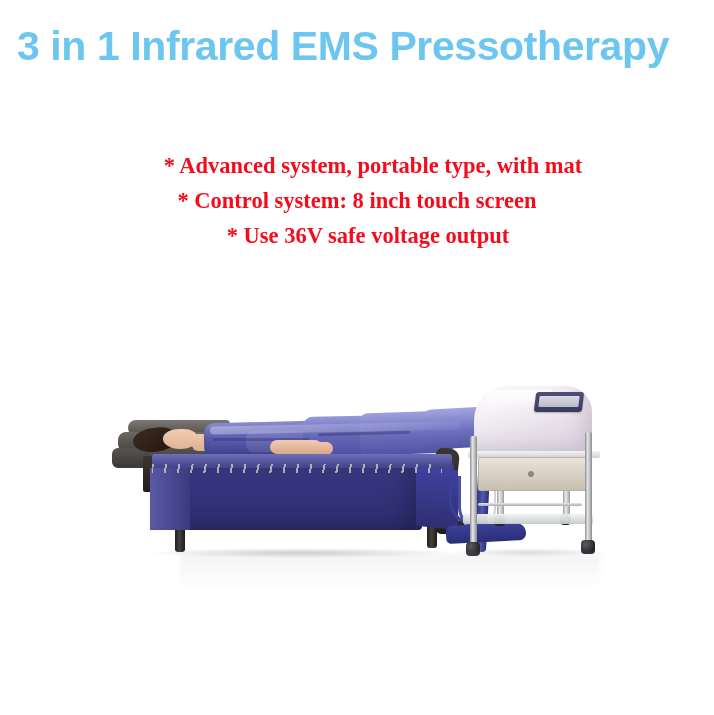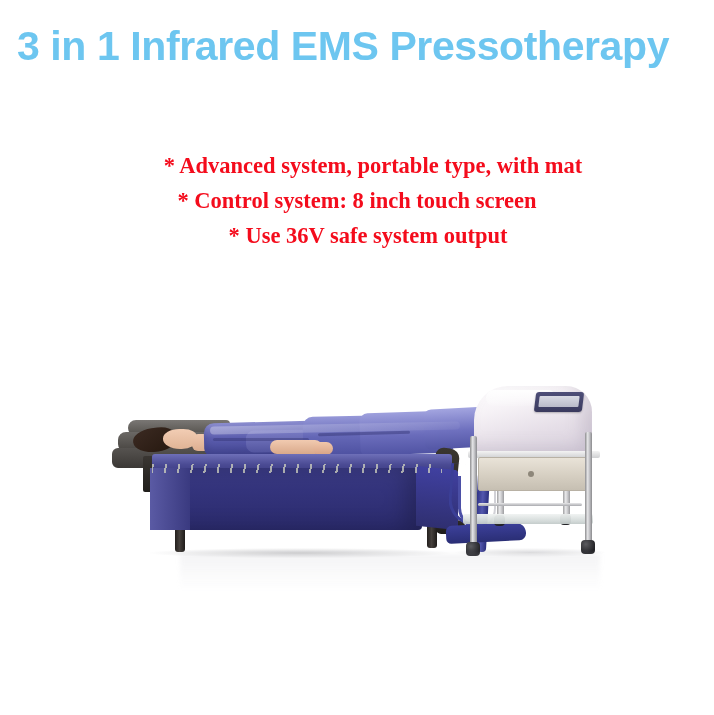--- a/index.html
+++ b/index.html
@@ -427,21 +427,21 @@
   }
 </style>
 </head>
 <body>
 
 <div class="title">3 in 1 Infrared EMS Pressotherapy</div>
 
 <div class="features">
   <span class="line l1">* Advanced system, portable type, with mat</span>
   <span class="line l3">* Control system: 8 inch touch screen</span>
-  <span class="line l4">* Use 36V safe system output</span>
+  <span class="line l4">* Use 36V safe voltage output</span>
 </div>
 
 <div class="photo">
   <div class="photo-inner">
 
     <div class="bed-pillow2"></div>
     <div class="bed-pillow"></div>
     <div class="bed-top-dark"></div>
     <div class="bed-base"></div>
     <div class="bed-leg-l"></div>

